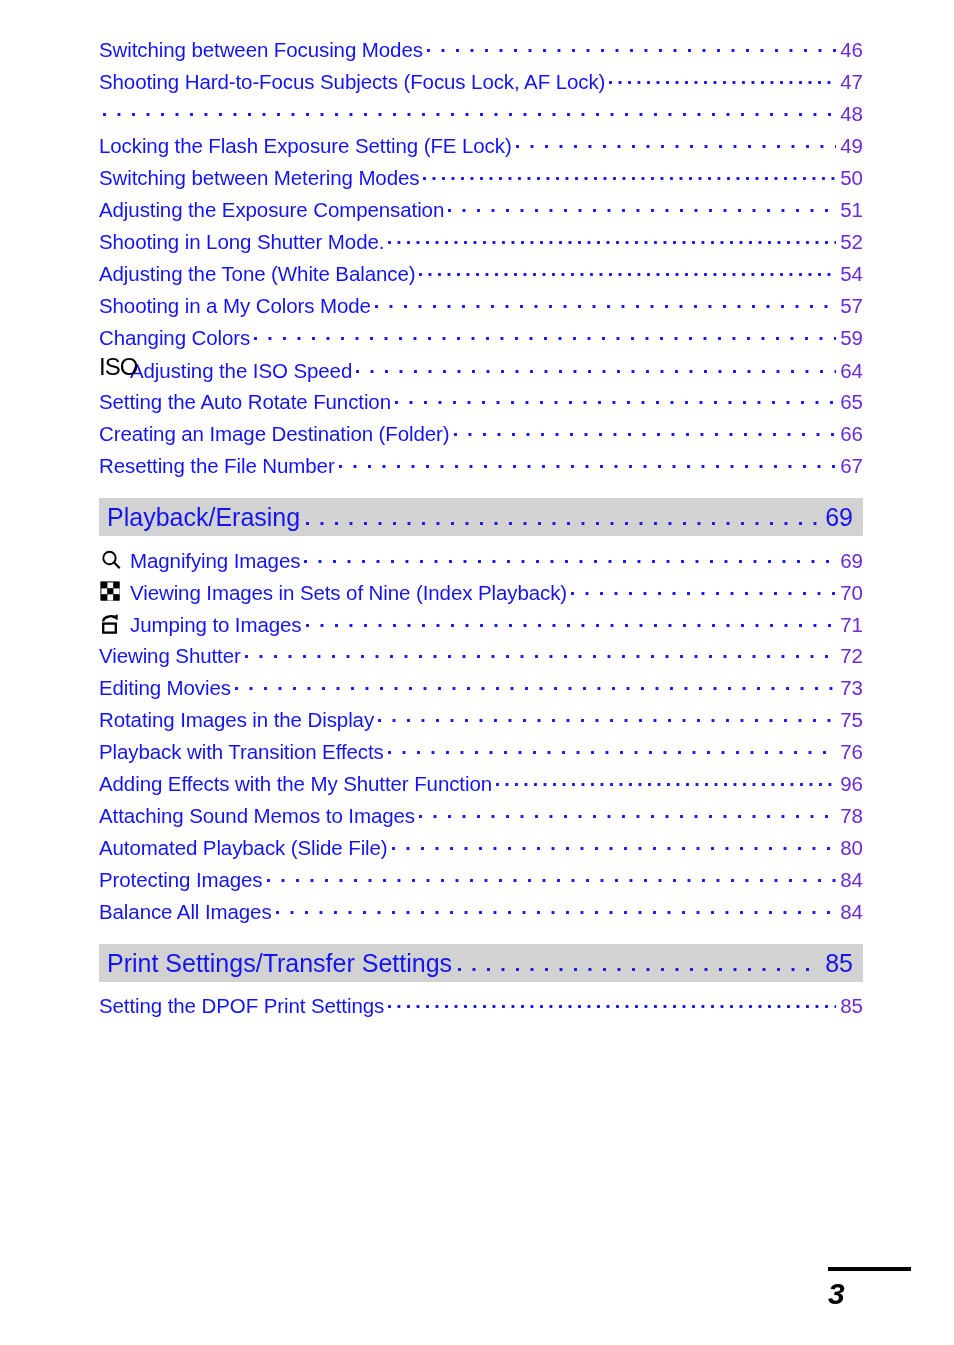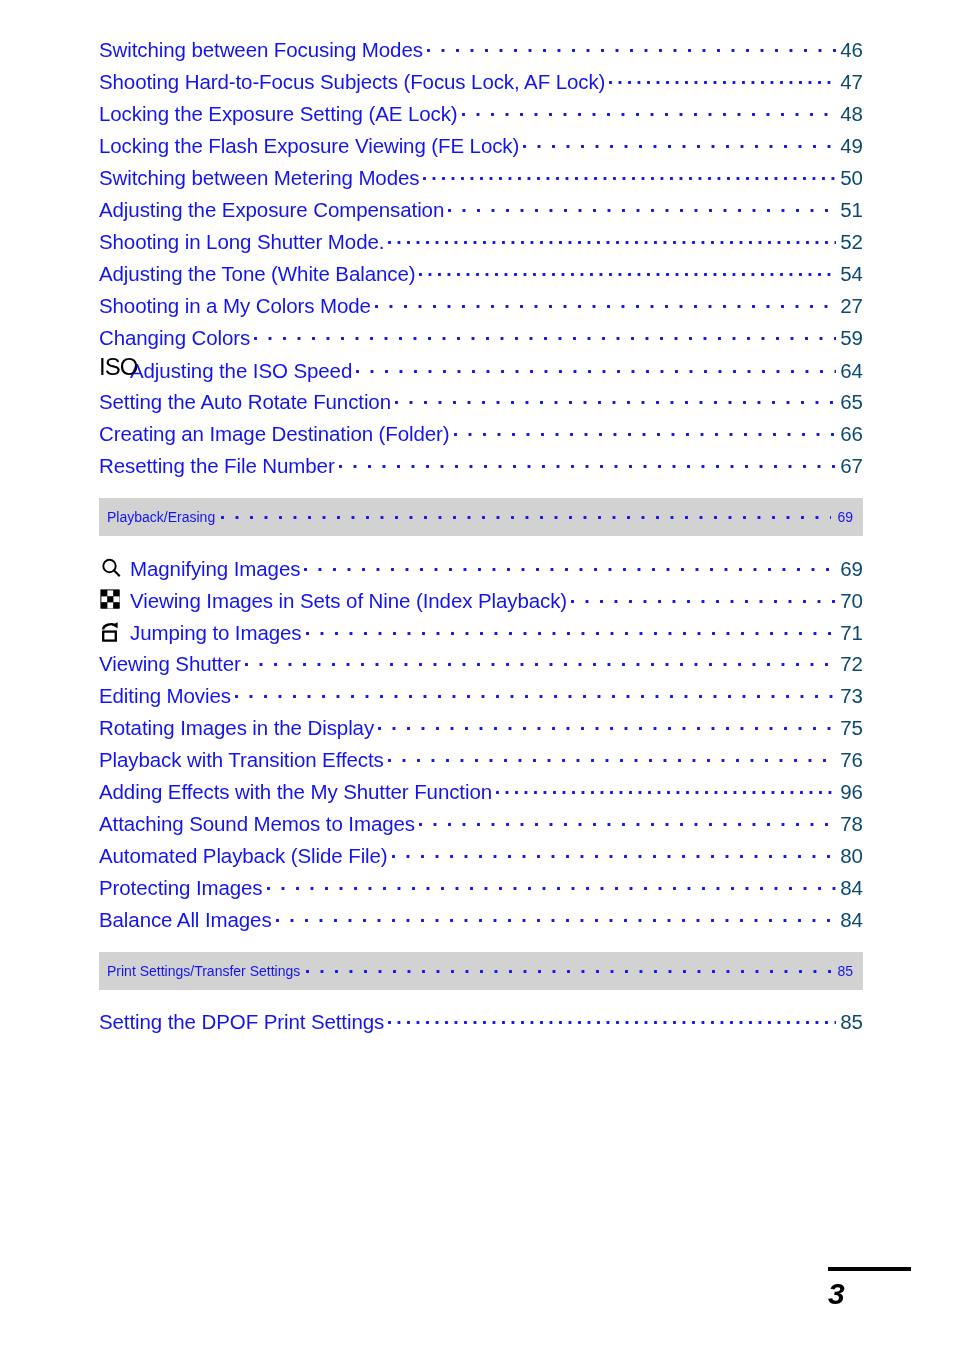--- a/index.html
+++ b/index.html
@@ -69,37 +69,37 @@
     bottom: 5px;
     height: 3px;
     background-image: radial-gradient(circle at 1.5px 1.5px, #1414f0 1.4px, rgba(0,0,0,0) 1.6px);
     background-size: 14.5px 3px;
     background-repeat: repeat-x;
   }
   .entry .leader.tight::after {
     background-size: 9.5px 3px;
   }
   .entry .pnum {
-    color: #0c4a6e;
+    color: #6d28d9;
     text-align: right;
   }
 
   
   .section-bar {
     background: #d2d2d2;
     height: 38px;
     display: flex;
     align-items: center;
     padding: 0 10px 0 8px;
     box-sizing: border-box;
     color: #1414f0;
-    font-size: 14px;
+    font-size: 25px;
     white-space: nowrap;
     margin-top: 14px;
-    margin-bottom: 18px;
+    margin-bottom: 10px;
   }
   .section-bar .title { color:#1414f0; }
   .section-bar .leader {
     flex: 1 1 auto;
     position: relative;
     height: 1em;
     margin: 0 6px;
     overflow: hidden;
   }
   .section-bar .leader::after {
@@ -168,26 +168,25 @@
           <span class="title">Switching between Focusing Modes</span>
           <span class="leader"></span>
           <span class="pnum">46</span>
         </div>
         <div class="entry">
           <span class="title">Shooting Hard-to-Focus Subjects (Focus Lock, AF Lock)</span>
           <span class="leader tight"></span>
           <span class="pnum">47</span>
         </div>
         <div class="entry">
-          <span class="title">Locking the Exposure Setting (AE Lock)</span>
           <span class="leader"></span>
           <span class="pnum">48</span>
         </div>
         <div class="entry">
-          <span class="title">Locking the Flash Exposure Viewing (FE Lock)</span>
+          <span class="title">Locking the Flash Exposure Setting (FE Lock)</span>
           <span class="leader"></span>
           <span class="pnum">49</span>
         </div>
         <div class="entry">
           <span class="title">Switching between Metering Modes</span>
           <span class="leader tight"></span>
           <span class="pnum">50</span>
         </div>
         <div class="entry">
           <span class="title">Adjusting the Exposure Compensation</span>
@@ -200,21 +199,21 @@
           <span class="pnum">52</span>
         </div>
         <div class="entry">
           <span class="title">Adjusting the Tone (White Balance)</span>
           <span class="leader tight"></span>
           <span class="pnum">54</span>
         </div>
         <div class="entry">
           <span class="title">Shooting in a My Colors Mode</span>
           <span class="leader"></span>
-          <span class="pnum">27</span>
+          <span class="pnum">57</span>
         </div>
         <div class="entry">
           <span class="title">Changing Colors</span>
           <span class="leader"></span>
           <span class="pnum">59</span>
         </div>
         <div class="entry">
           <span class="ico iso-wrap">
             <span class="iso-ico">ISO</span>
           </span>

